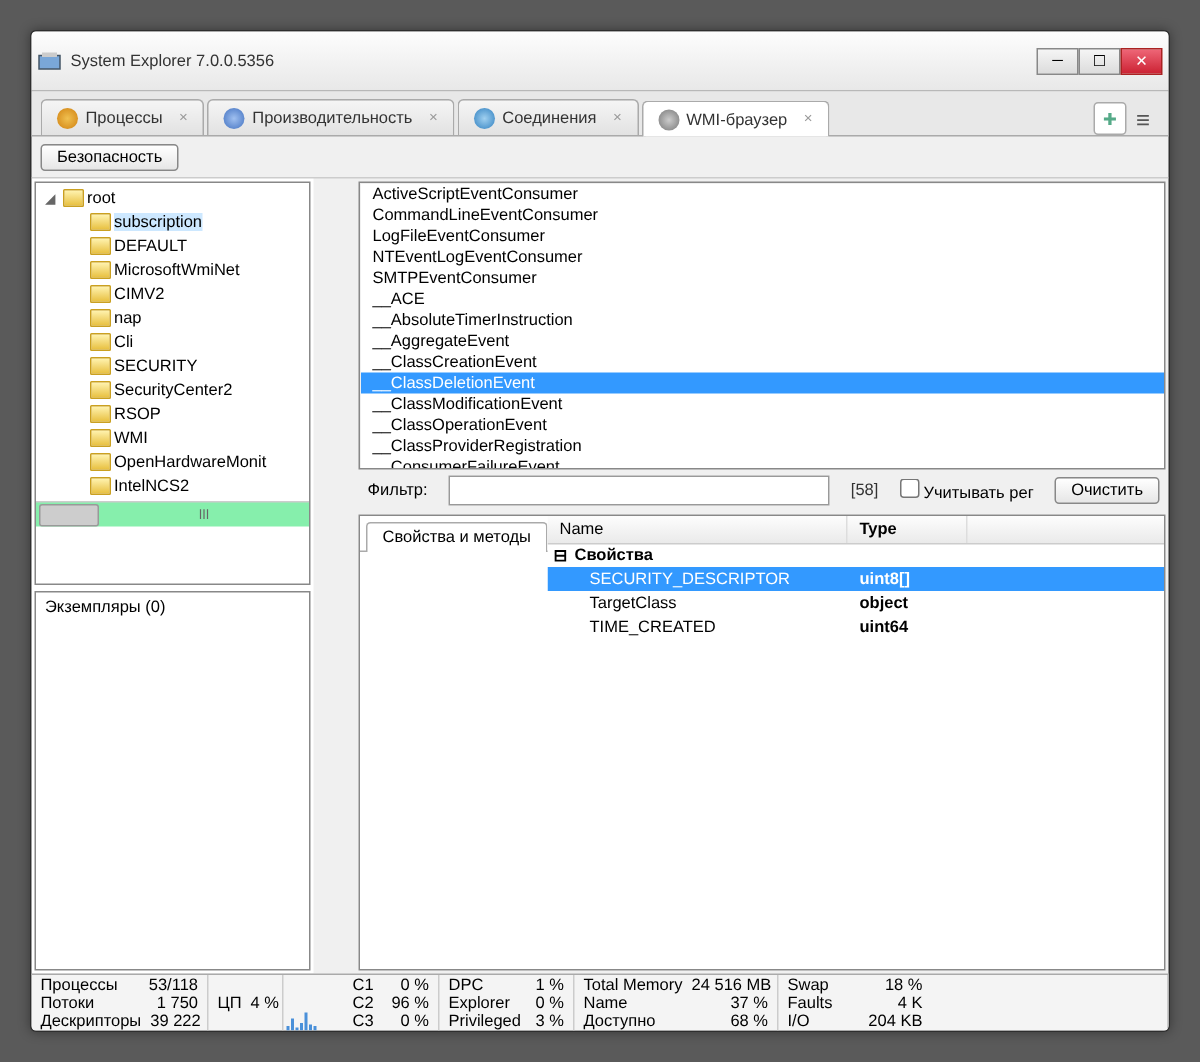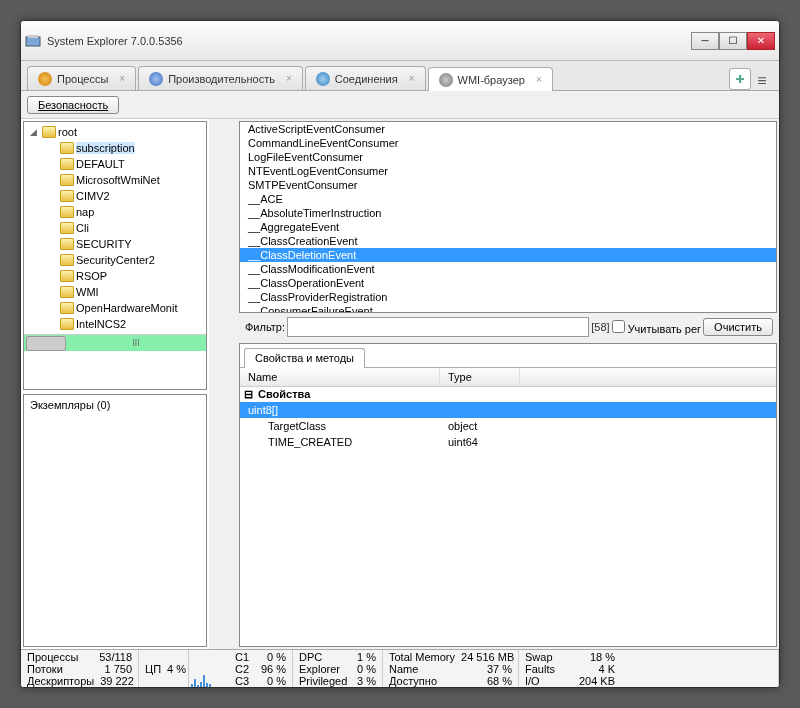--- a/index.html
+++ b/index.html
@@ -12,48 +12,48 @@
 .winbtn { width: 28px; height: 18px; border: 1px solid #888; background: linear-gradient(#f5f5f5,#dcdcdc); display: flex; align-items: center; justify-content: center; font-size: 10px; cursor: pointer; }
 .winbtn.close { background: linear-gradient(#e67,#c23); color: #fff; border-color: #a22; }
 .tabbar { height: 30px; background: #e8e8e8; border-bottom: 1px solid #aaa; display: flex; align-items: flex-end; padding: 0 6px; gap: 0; }
 .tab { height: 24px; padding: 0 10px; display: flex; align-items: center; gap: 5px; background: linear-gradient(#f5f5f5,#e2e2e2); border: 1px solid #aaa; border-bottom: none; border-radius: 4px 4px 0 0; cursor: pointer; color: #333; margin-right: 2px; }
 .tab.active { background: #fff; font-weight: normal; position: relative; top: 1px; }
 .tab .tico { width: 14px; height: 14px; border-radius: 50%; }
 .tab .tclose { color: #999; margin-left: 6px; font-size: 10px; }
 .tabbar .spacer { flex: 1; }
 .tabbar .addtab { width: 22px; height: 22px; border: 1px solid #aaa; border-radius: 3px; background: #fff; display: flex; align-items: center; justify-content: center; color: #5a8; cursor: pointer; margin-left: 4px; }
 .tabbar .menu { width: 22px; display: flex; align-items: center; justify-content: center; cursor: pointer; font-size: 16px; font-weight: bold; color: #555; }
-.toolbar { height: 28px; padding: 3px 6px; display: flex; align-items: center; border-bottom: 1px solid #ccc; text-decoration: underline; }
+.toolbar { height: 28px; padding: 3px 6px; display: flex; align-items: center; border-bottom: 1px solid #ccc; }
 .btn { padding: 2px 10px; background: linear-gradient(#fff,#e6e6e6); border: 1px solid #888; border-radius: 3px; cursor: pointer; }
 .mainrow { flex: 1; display: flex; overflow: hidden; }
 .leftcol { width: 188px; display: flex; flex-direction: column; background: #fff; }
 .treewrap { flex: 1.1; border: 1px solid #888; margin: 2px; background: #fff; overflow: auto; position: relative; }
 .tree { padding: 2px; white-space: nowrap; }
 .tnode { display: flex; align-items: center; height: 16px; gap: 2px; cursor: pointer; padding-left: 4px; }
 .tnode.child { padding-left: 22px; }
 .tnode .exp { width: 10px; color: #666; font-size: 9px; }
 .tnode .fold { width: 14px; height: 12px; background: linear-gradient(#fff3b0,#e8c040); border: 1px solid #caa020; border-radius: 1px; }
 .tnode.sel .lbl { background: #cde8ff; }
 .hscroll { height: 17px; background: #86efac; border-top: 1px solid #ccc; display:flex; align-items:center; }
 .hscroll .thumb { height:15px; width:40px; background:#cdcdcd; border:1px solid #999; margin-left:2px; border-radius:2px; }
 .instances { flex: 1; border: 1px solid #888; margin: 2px; background: #fff; padding: 4px 6px; }
 .rightcol { flex: 1; display: flex; flex-direction: column; padding-left: 30px; }
 .classlist { height: 192px; border: 1px solid #888; margin: 2px 2px 0 0; background: #fff; overflow-y: scroll; }
 .classlist .row { padding: 1px 8px; cursor: pointer; }
 .classlist .row.sel { background: #3399ff; color: #fff; }
-.filterbar { height: 28px; display: flex; align-items: center; gap: 2px; padding: 3px 6px; }
+.filterbar { height: 28px; display: flex; align-items: center; gap: 14px; padding: 3px 6px; }
 .filterbar input[type=text] { flex: 1; border: 1px solid #999; padding: 2px 4px; height: 20px; }
 .filterbar .count { color: #333; }
-.propspanel { flex: 1; border: 1px solid #888; margin: 2px 2px 2px 0; background: #fff; display: flex; flex-direction: column; }
+.propspanel { flex: 1; border: 1px solid #888; margin: 2px 2px 2px 0; background: #fff; display: flex; flex-direction: row; }
 .proptab { height: 24px; border-bottom: 1px solid #aaa; display: flex; padding-top: 3px; }
 .proptab .pt { padding: 3px 10px; border: 1px solid #aaa; border-bottom: none; background: #fff; border-radius: 3px 3px 0 0; margin-left: 4px; position: relative; top: 1px; }
 .propgrid { flex: 1; overflow: auto; }
 .phead { display: flex; background: linear-gradient(#fdfdfd,#eaeaea); border-bottom: 1px solid #ccc; }
 .phead .col { padding: 3px 8px; border-right: 1px solid #ddd; }
-.cname { width: 200px; } .ctype { width: 80px; } .cval { flex: 1; }
+.cname { width: 200px; } .ctype { width: 80px; font-weight: bold; } .cval { flex: 1; }
 .prow { display: flex; padding: 1px 0; }
 .prow.group { font-weight: bold; padding-left: 4px; }
 .prow .cell { padding: 1px 8px; }
 .prow.sel { background: #3399ff; color: #fff; }
 .prow .indent { padding-left: 28px; }
 .statusbar { height: 38px; border-top: 1px solid #aaa; background: #f4f4f4; display: flex; font-size: 10.5px; }
 .statcol { padding: 2px 6px; border-right: 1px solid #ccc; display: flex; flex-direction: column; justify-content: center; }
 .statrow { display: flex; gap: 6px; white-space: nowrap; line-height: 12px; }
 .statrow .lbl { }
 .statrow .val { text-align: right; }
@@ -224,20 +224,21 @@
           <div class="phead">
             <div class="col cname">Name</div>
             <div class="col ctype">Type</div>
           </div>
           <div class="prow group">
               <span style="width:14px;display:inline-block">⊟</span>
               <span>Свойства</span>
             </div>
           <div id="proprows">
               <div class="prow sel">
+                <div class="cell cname indent">SECURITY_DESCRIPTOR</div>
                 <div class="cell ctype">uint8[]</div>
                 <div class="cell cval"></div>
               </div>
               <div class="prow">
                 <div class="cell cname indent">TargetClass</div>
                 <div class="cell ctype">object</div>
                 <div class="cell cval"></div>
               </div>
               <div class="prow">
                 <div class="cell cname indent">TIME_CREATED</div>

